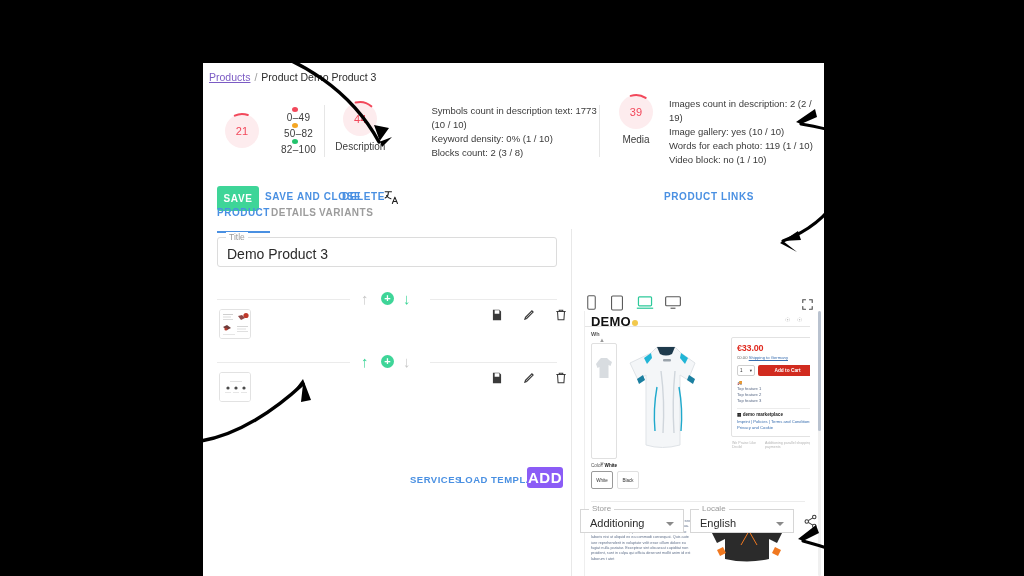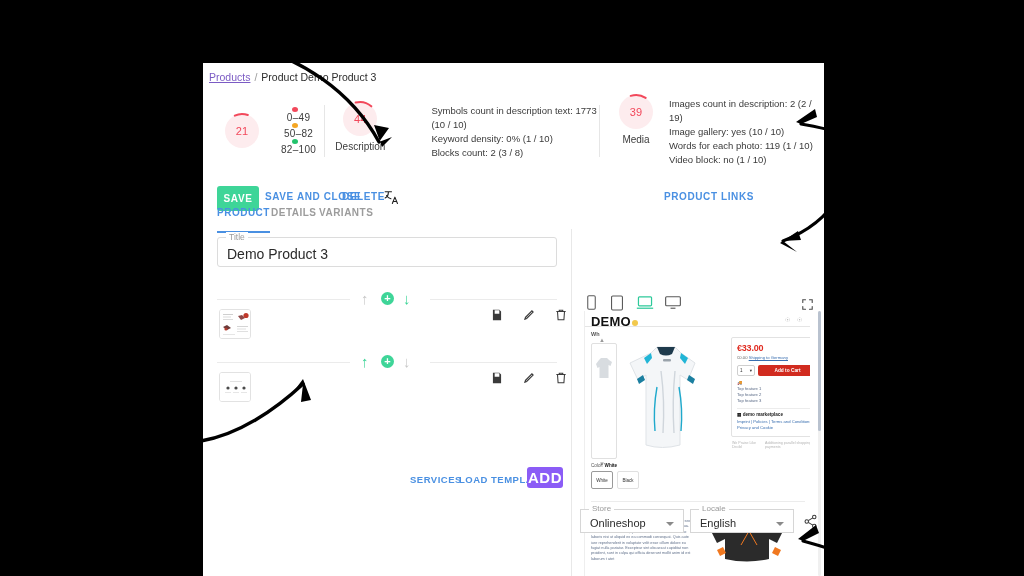--- a/index.html
+++ b/index.html
@@ -555,21 +555,21 @@
         </svg>
       </div>
 
       <div class="pv-scroll">
             <i></i>
           </div>
 
       <div class="selects">
         <div class="sel s-store">
           <span class="sel-legend">Store</span>
-          <span class="sel-val">Onlineshop</span>
+          <span class="sel-val">Additioning</span>
           <span class="sel-caret"></span>
         </div>
         <div class="sel s-locale">
           <span class="sel-legend">Locale</span>
           <span class="sel-val">English</span>
           <span class="sel-caret"></span>
         </div>
         <span class="share-icon">
           <svg width="15" height="15" viewBox="0 0 20 20" fill="none" stroke="#3a3a3a" stroke-width="1.4">
             <circle cx="15" cy="4" r="2.3"></circle>

